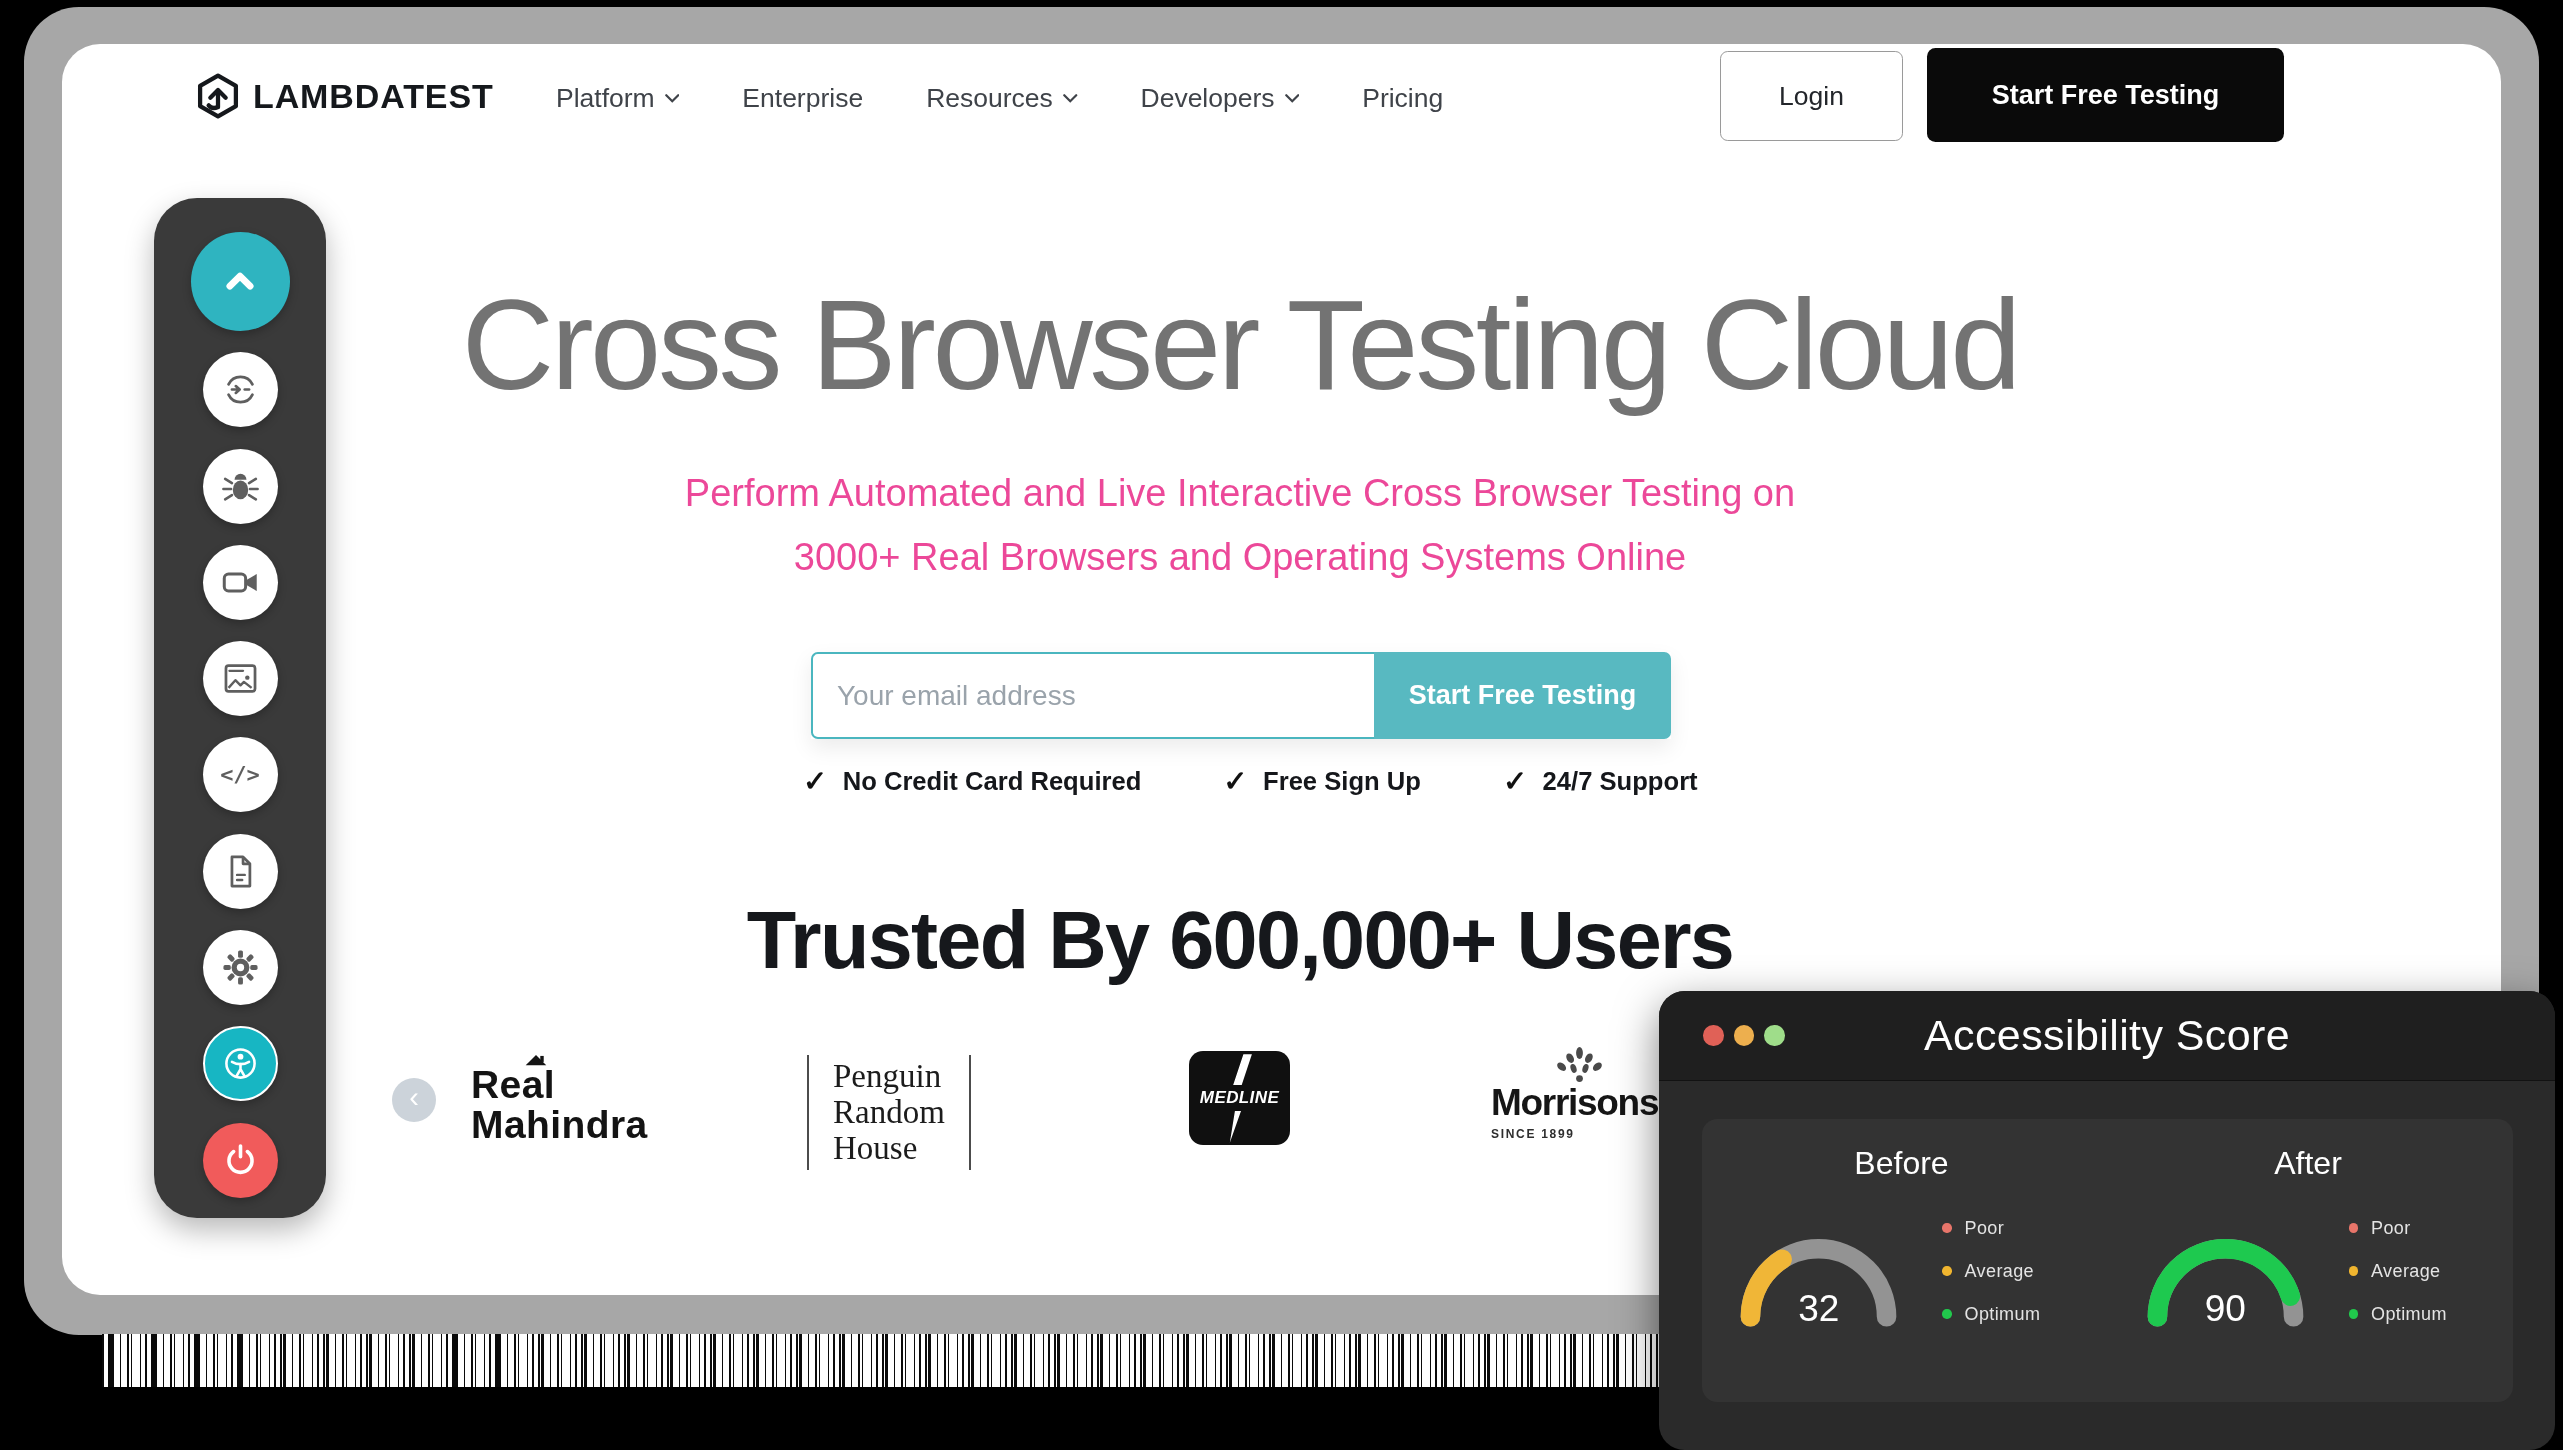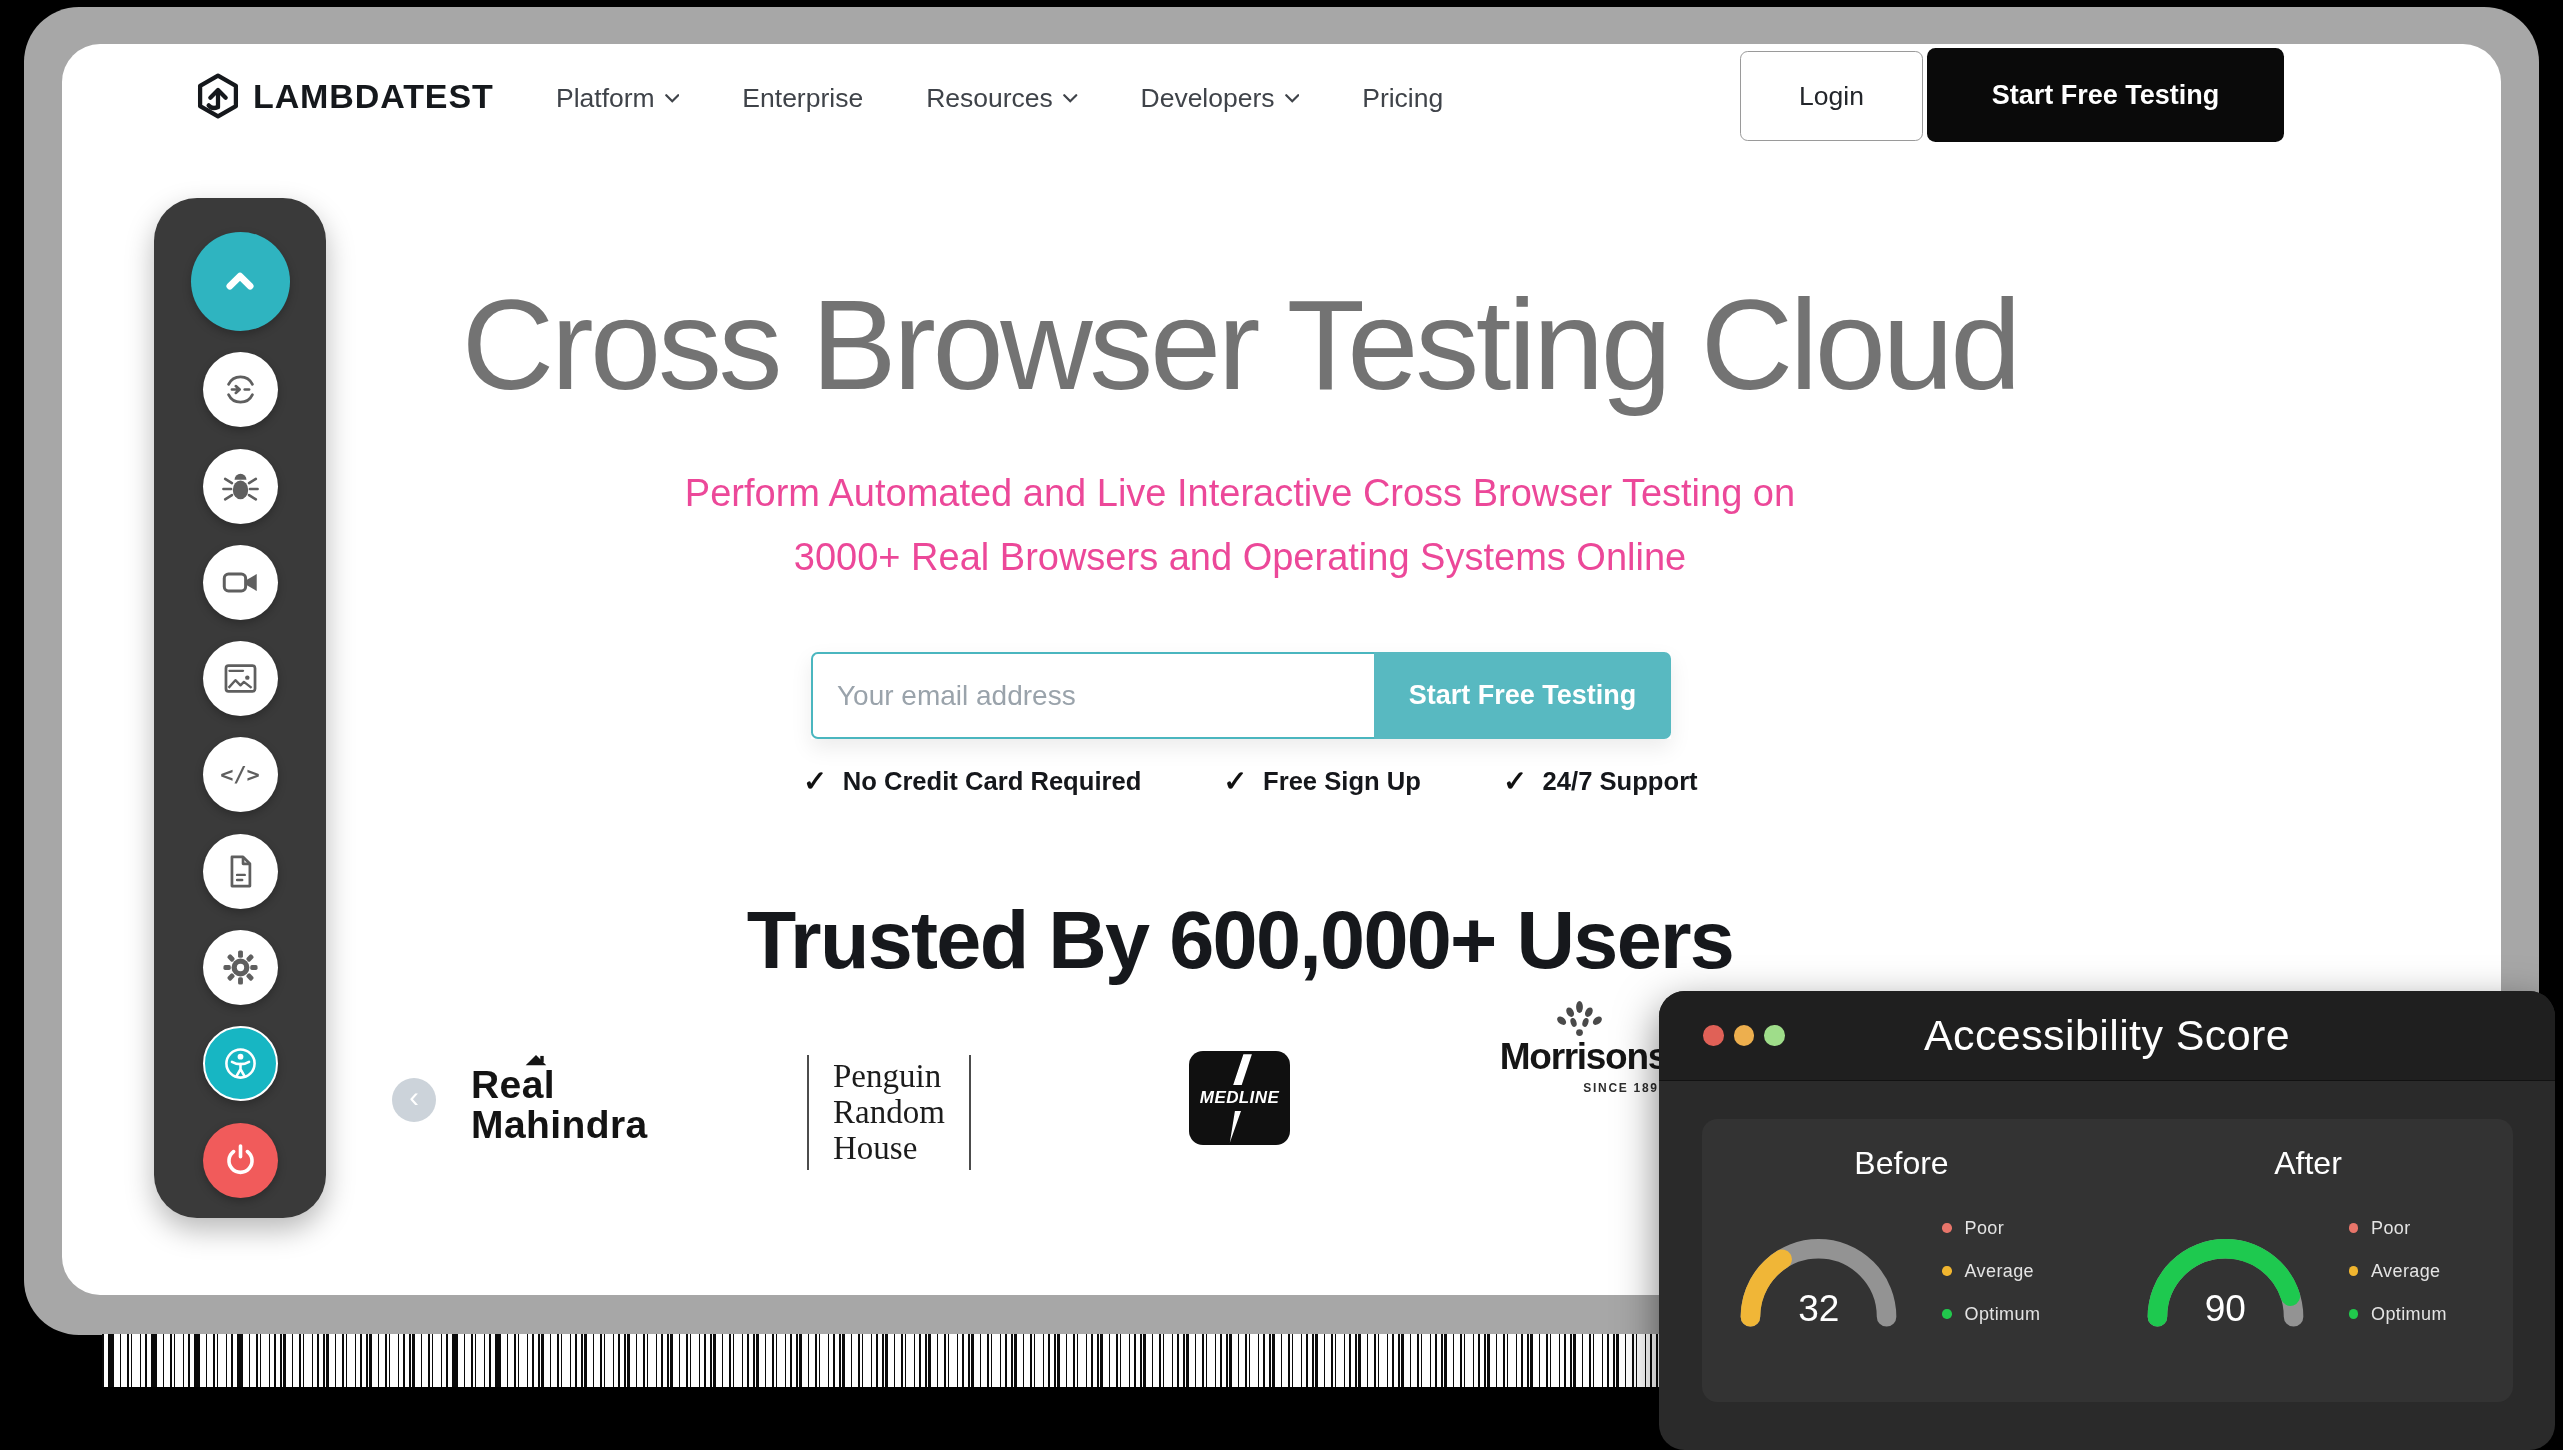--- a/index.html
+++ b/index.html
@@ -13,21 +13,21 @@
     #0a0a0a 8.5px 12px,#fff 12px 18px,#0a0a0a 18px 19px,#fff 19px 25px,#0a0a0a 25px 27px,
     #fff 27px 29px,#0a0a0a 29px 30px,#fff 30px 38px,#0a0a0a 38px 39px,#fff 39px 43px);}
   
   .nav-logo{position:absolute;left:195px;top:73px;display:flex;align-items:center;gap:12px;cursor:pointer;}
   .nav-logo .logo-text{font-size:34px;font-weight:700;letter-spacing:0.9px;color:#15181c;}
   .nav-menu{position:absolute;left:556px;top:78px;display:flex;gap:63px;align-items:center;height:41px;}
   .nav-item{display:flex;align-items:center;gap:10.2px;font-size:26.5px;color:#3f4349;font-weight:500;cursor:pointer;}
   .chev{width:14.5px;height:9.4px;}
   .btn-login{position:absolute;left:1720px;top:51px;width:183px;height:90px;background:#fff;
     border:1.7px solid #9a9a9a;border-radius:7.7px;display:flex;align-items:center;justify-content:center;
-    font-size:26.5px;color:#23262b;cursor:pointer;box-sizing:border-box;margin-left:20px;}
+    font-size:26.5px;color:#23262b;cursor:pointer;box-sizing:border-box;}
   .btn-cta-top{position:absolute;left:1927px;top:48px;width:357px;height:94px;background:#0a0a0a;
     border-radius:8.5px;display:flex;align-items:center;justify-content:center;font-size:27px;
     font-weight:700;color:#fff;cursor:pointer;}
   
   .hero{position:absolute;left:256px;top:0;width:1968px;text-align:center;}
   .hero-title{position:absolute;left:0;top:271px;width:100%;font-size:128px;font-weight:400;
     letter-spacing:-3.4px;color:#737373;}
   .hero-sub{position:absolute;left:0;top:461px;width:100%;font-size:38px;color:#ec4899;line-height:64px;text-align:center;}
   .email-row{position:absolute;left:811px;top:652px;display:flex;height:87px;
     box-shadow:0 8.5px 20.5px rgba(0,0,0,.08);}
@@ -49,21 +49,21 @@
   .logo-tm{position:absolute;left:471px;top:1065px;color:#141414;font-weight:700;
     font-size:39px;line-height:40px;letter-spacing:0.4px;}
   .logo-tm .house{position:absolute;left:53px;top:-10.2px;}
   .logo-prh{position:absolute;left:807px;top:1055px;border-left:2.6px solid #4c4c4c;border-right:2.6px solid #4c4c4c;
     padding:3.4px 24px;font-family:"Liberation Serif",serif;font-size:33px;line-height:36px;color:#1c1c1c;}
   .logo-medline{position:absolute;left:1189px;top:1051px;width:101px;height:94px;background:#101010;
     display:flex;align-items:center;justify-content:center;overflow:hidden;border-radius:14px;}
   .logo-medline .bolt{position:absolute;}
   .logo-medline .med-text{position:relative;background:#101010;padding:2.6px 0.9px;color:#fff;
     font-style:italic;font-weight:700;font-size:17px;letter-spacing:0.4px;}
-  .logo-morr{position:absolute;left:1491px;top:1000px;width:176px;text-align:right;color:#161616;}
+  .logo-morr{position:absolute;left:1491px;top:1046px;width:176px;text-align:left;color:#161616;}
   .logo-morr .morr-name{font-size:37px;font-weight:700;letter-spacing:-1.3px;line-height:38px;}
   .logo-morr .morr-tag{font-size:12px;letter-spacing:1.7px;color:#2e2e2e;margin-top:5px;font-weight:700;}
   
   .sidebar{position:absolute;left:154px;top:198px;width:172px;height:1020px;background:#3a3a3a;
     border-radius:43px;display:flex;flex-direction:column;align-items:center;padding-top:34px;
     gap:21.3px;box-sizing:border-box;box-shadow:0 12px 29px rgba(0,0,0,.28);}
   .side-btn{width:75px;height:75px;border-radius:50%;background:#fff;display:flex;align-items:center;
     justify-content:center;cursor:pointer;box-shadow:0 3.4px 8.5px rgba(0,0,0,.25);flex:0 0 auto;}
   .side-btn.big{width:99px;height:99px;background:#2fb4c0;}
   .side-btn.teal{background:#17b6c3;border:2.6px solid #fff;box-sizing:border-box;}

